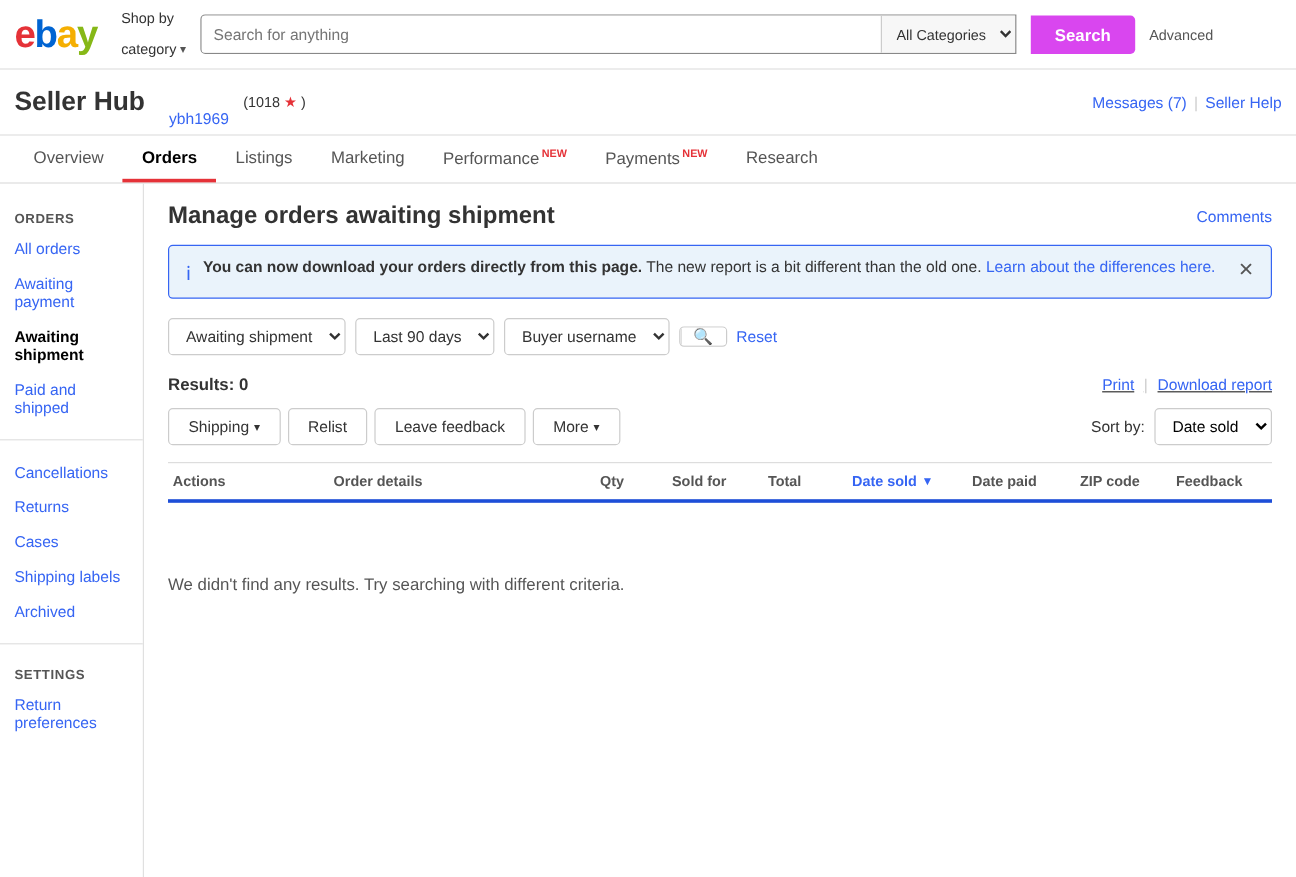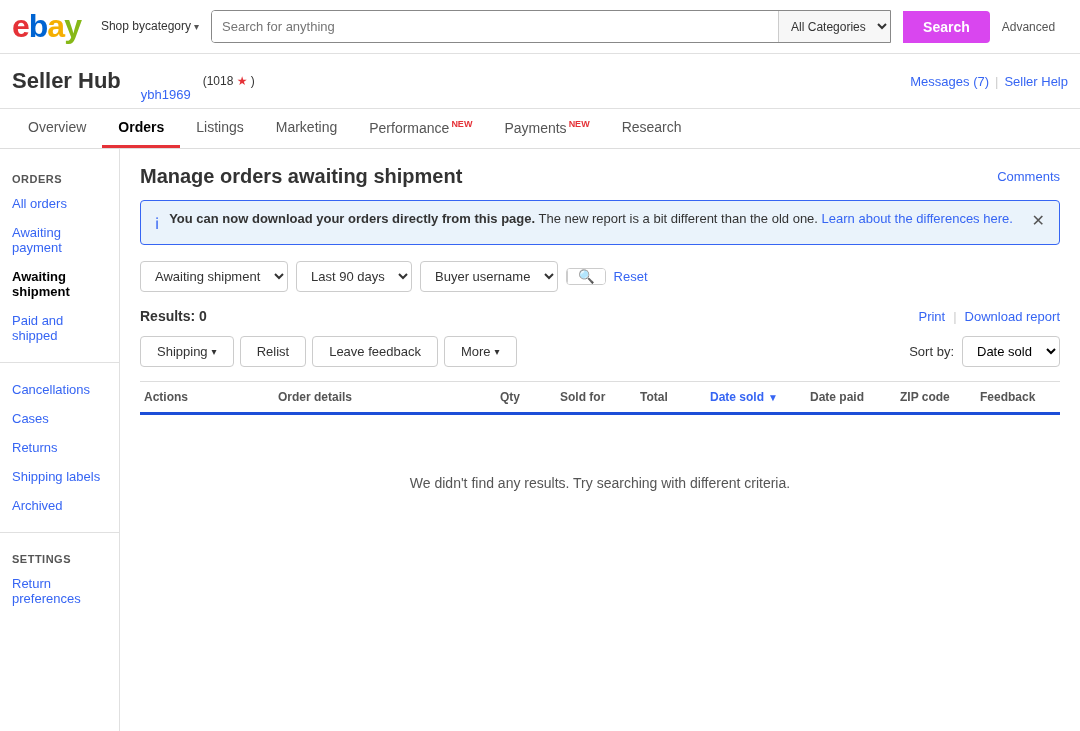--- a/index.html
+++ b/index.html
@@ -67,21 +67,21 @@
     .filters { display: flex; align-items: center; gap: 8px; margin-bottom: 16px; }
     .filter-select { padding: 6px 10px; border: 1px solid #ccc; border-radius: 4px; font-size: 13px; background: #fff; cursor: pointer; color: #333; outline: none; }
     .filter-search { display: flex; border: 1px solid #ccc; border-radius: 4px; overflow: hidden; }
     .filter-search input { padding: 6px 10px; border: none; outline: none; font-size: 13px; width: 160px; color: #aaa; }
     .filter-search-btn { background: #fff; border: none; border-left: 1px solid #ccc; padding: 0 10px; cursor: pointer; color: #555; }
     .reset-btn { color: #3665f3; background: none; border: none; font-size: 13px; cursor: pointer; }
 
     
     .results-bar { display: flex; align-items: center; margin-bottom: 12px; }
     .results-count { font-size: 14px; font-weight: bold; color: #333; flex: 1; }
-    .results-actions { display: flex; align-items: flex-end; gap: 8px; }
+    .results-actions { display: flex; align-items: flex-end; gap: 8px; text-decoration: underline; }
     .results-actions a { color: #3665f3; font-size: 13px; cursor: pointer; text-decoration: none; }
     .results-actions .pipe { color: #ccc; }
 
     
     .action-buttons { display: flex; align-items: center; gap: 6px; margin-bottom: 14px; }
     .action-btn { padding: 7px 16px; border: 1px solid #ccc; border-radius: 4px; background: #fff; font-size: 13px; color: #333; cursor: pointer; display: flex; align-items: center; gap: 4px; }
     .action-btn .chevron { font-size: 10px; }
     .sort-area { margin-left: auto; display: flex; align-items: center; gap: 8px; font-size: 13px; }
     .sort-select { padding: 6px 10px; border: 1px solid #ccc; border-radius: 4px; font-size: 13px; background: #fff; cursor: pointer; outline: none; }
 
@@ -93,33 +93,33 @@
     .col-order-details { flex: 1; padding-left: 8px; }
     .col-qty { width: 60px; flex-shrink: 0; }
     .col-sold { width: 80px; flex-shrink: 0; }
     .col-total { width: 70px; flex-shrink: 0; }
     .col-date-sold { width: 100px; flex-shrink: 0; color: #3665f3 !important; display: flex; align-items: center; gap: 4px; cursor: pointer; }
     .col-date-paid { width: 90px; flex-shrink: 0; }
     .col-zip { width: 80px; flex-shrink: 0; }
     .col-feedback { width: 80px; flex-shrink: 0; }
     .sort-arrow { font-size: 10px; }
 
-    .empty-state { text-align: center; padding: 60px 0; color: #555; font-size: 14px; }
+    .empty-state { padding: 60px 0; color: #555; font-size: 14px; }
   </style>
 </head>
 <body>
 
 <div class="header">
   <div class="logo">
     <span class="logo-text">
       <span class="logo-e">e</span><span class="logo-b1">b</span><span class="logo-a">a</span><span class="logo-y">y</span>
     </span>
   </div>
   <div class="shop-by">
-    <div style="display:flex;flex-direction:row;font-size:12px;line-height:1.3;">
+    <div style="display:flex;flex-direction:column;font-size:12px;line-height:1.3;gap:10px;">
       <span>Shop by</span>
       <span style="display:flex;align-items:center;">
         <span>category</span>
         <span class="chevron">▾</span>
       </span>
     </div>
   </div>
   <div class="search-bar">
     <input type="text" placeholder="Search for anything" style="">
     <select class="category-select">
@@ -158,22 +158,22 @@
 <div class="main">
 
   <div class="sidebar">
     <div class="sidebar-section-title">ORDERS</div>
     <div class="sidebar-item">All orders</div>
     <div class="sidebar-item">Awaiting payment</div>
     <div class="sidebar-item active">Awaiting shipment</div>
     <div class="sidebar-item">Paid and shipped</div>
     <hr class="sidebar-divider">
     <div class="sidebar-item">Cancellations</div>
+    <div class="sidebar-item">Returns</div>
     <div class="sidebar-item">Cases</div>
-    <div class="sidebar-item">Returns</div>
     <div class="sidebar-item">Shipping labels</div>
     <div class="sidebar-item">Archived</div>
     <hr class="sidebar-divider">
     <div class="sidebar-section-title">SETTINGS</div>
     <div class="sidebar-item">Return preferences</div>
   </div>
 
   <div class="content">
     <div class="content-header">
       <h1 class="content-title">Manage orders awaiting shipment</h1>

